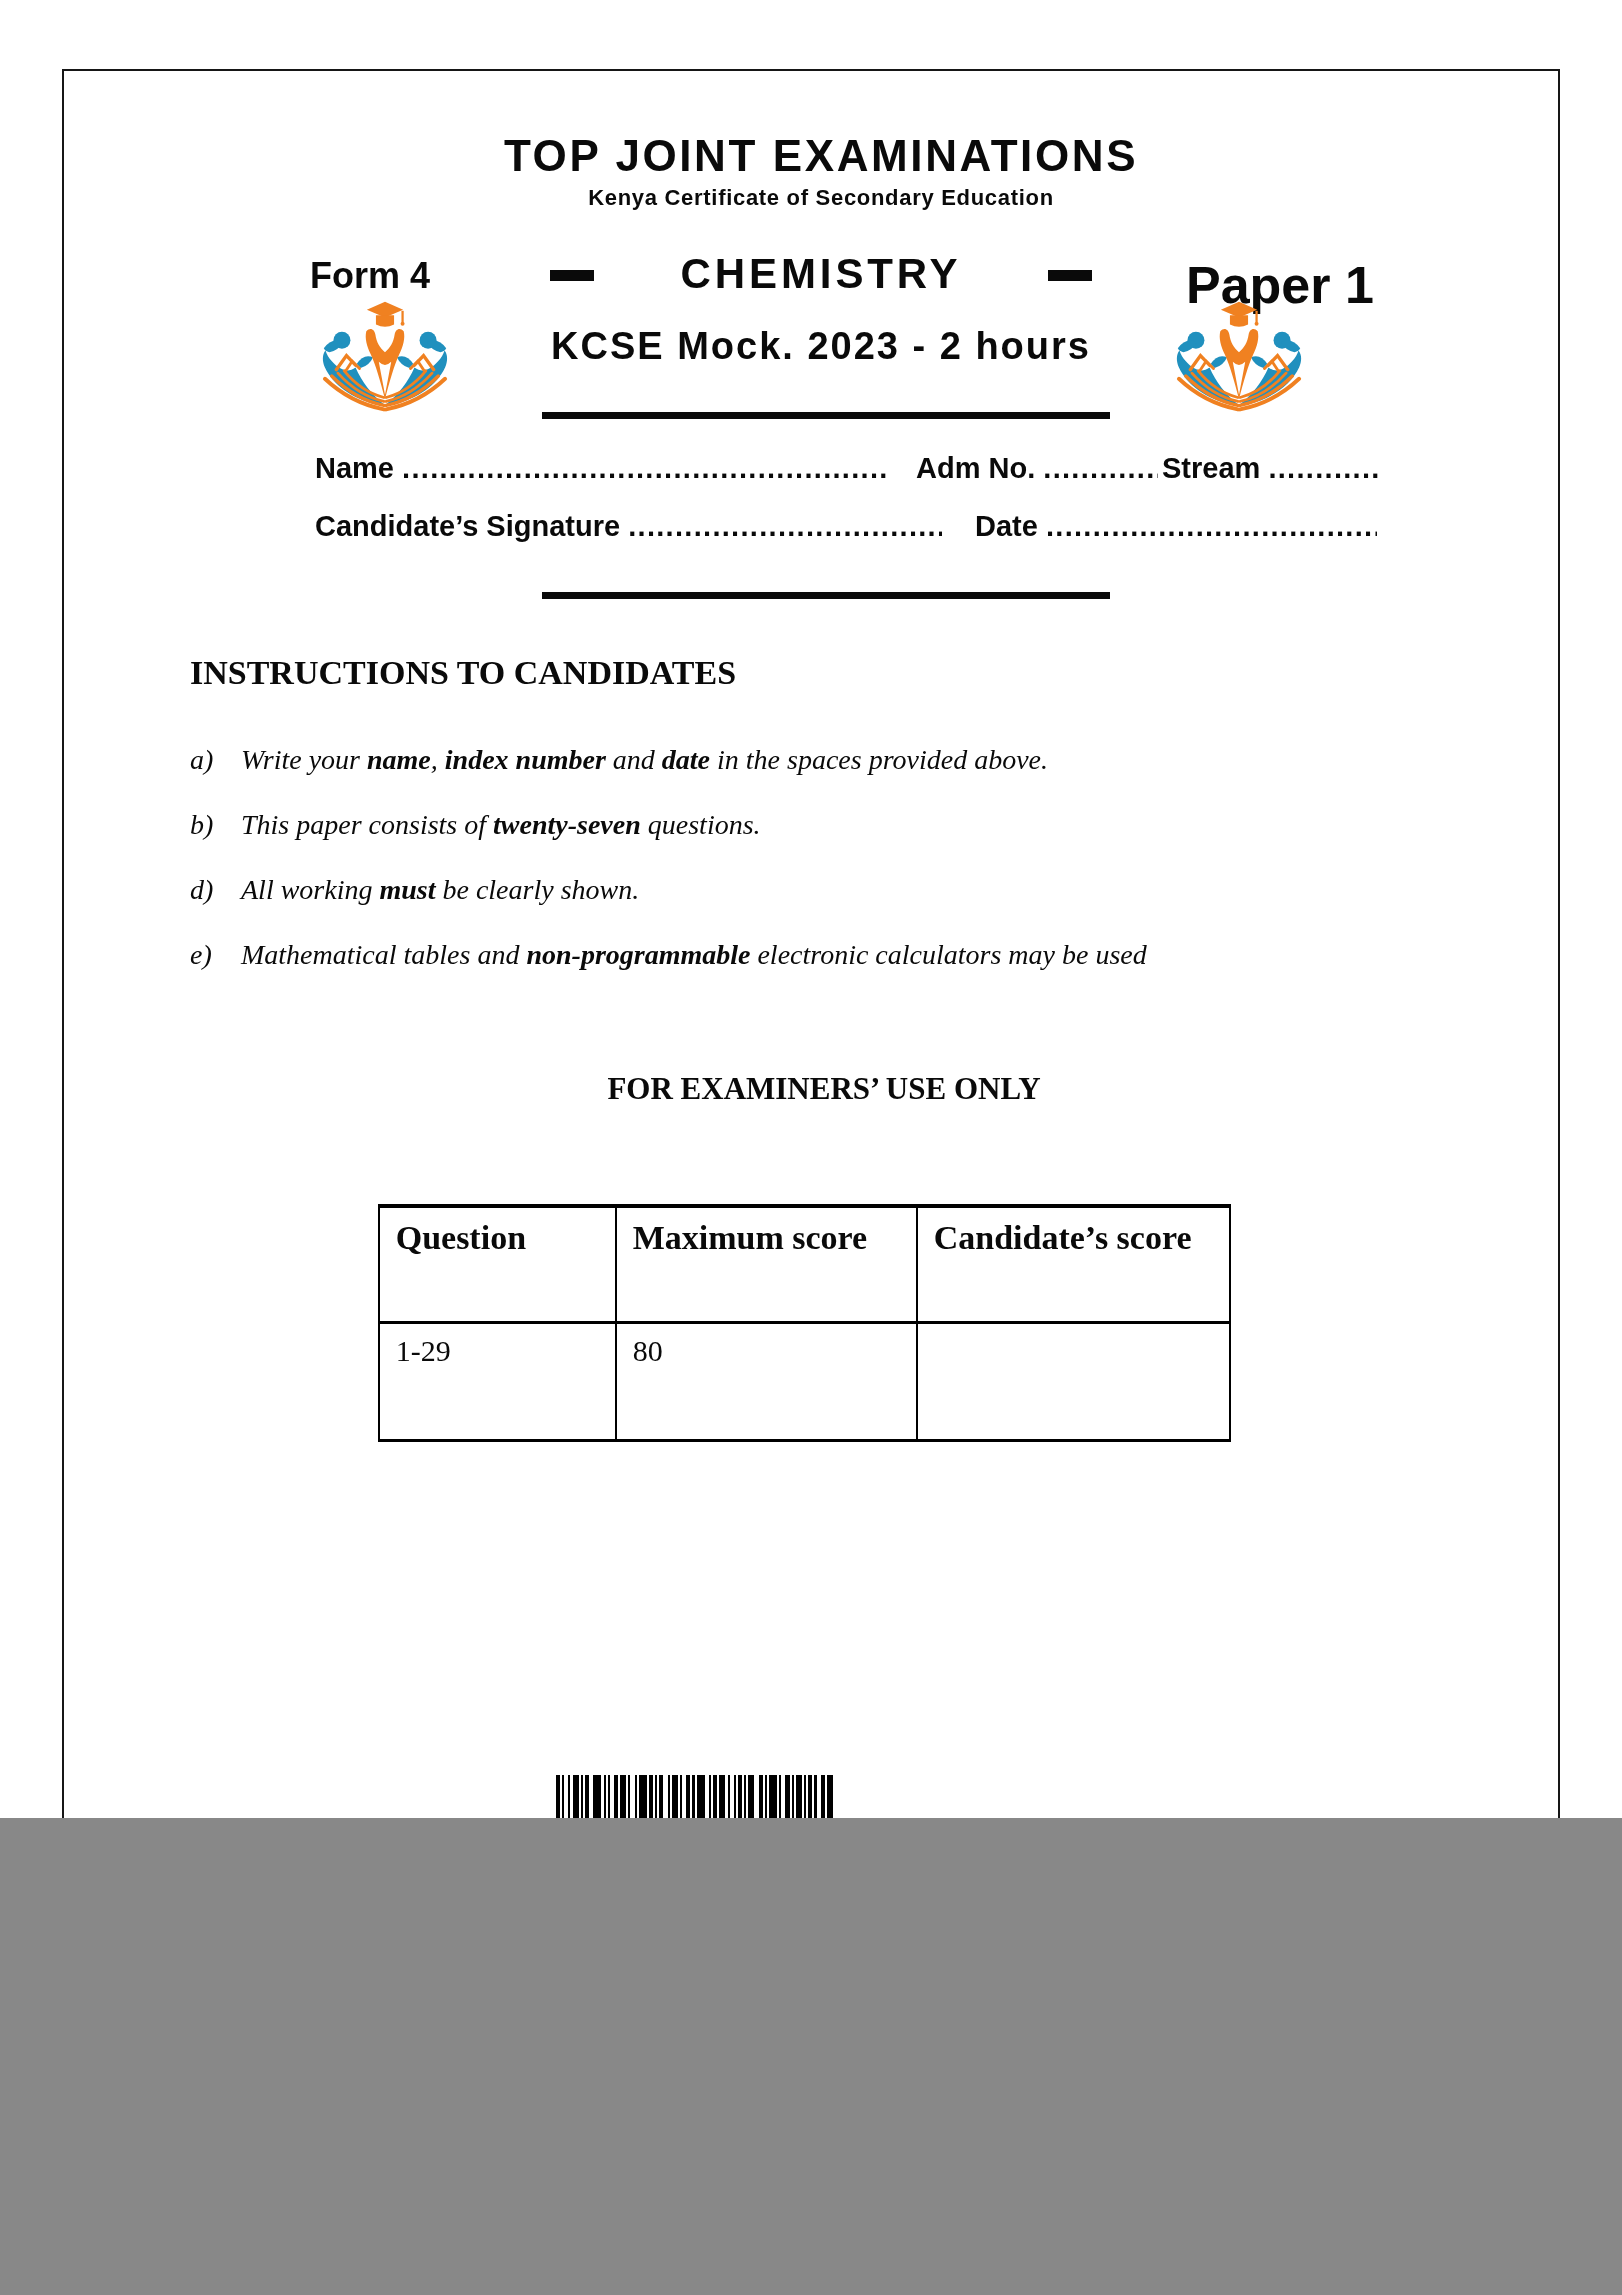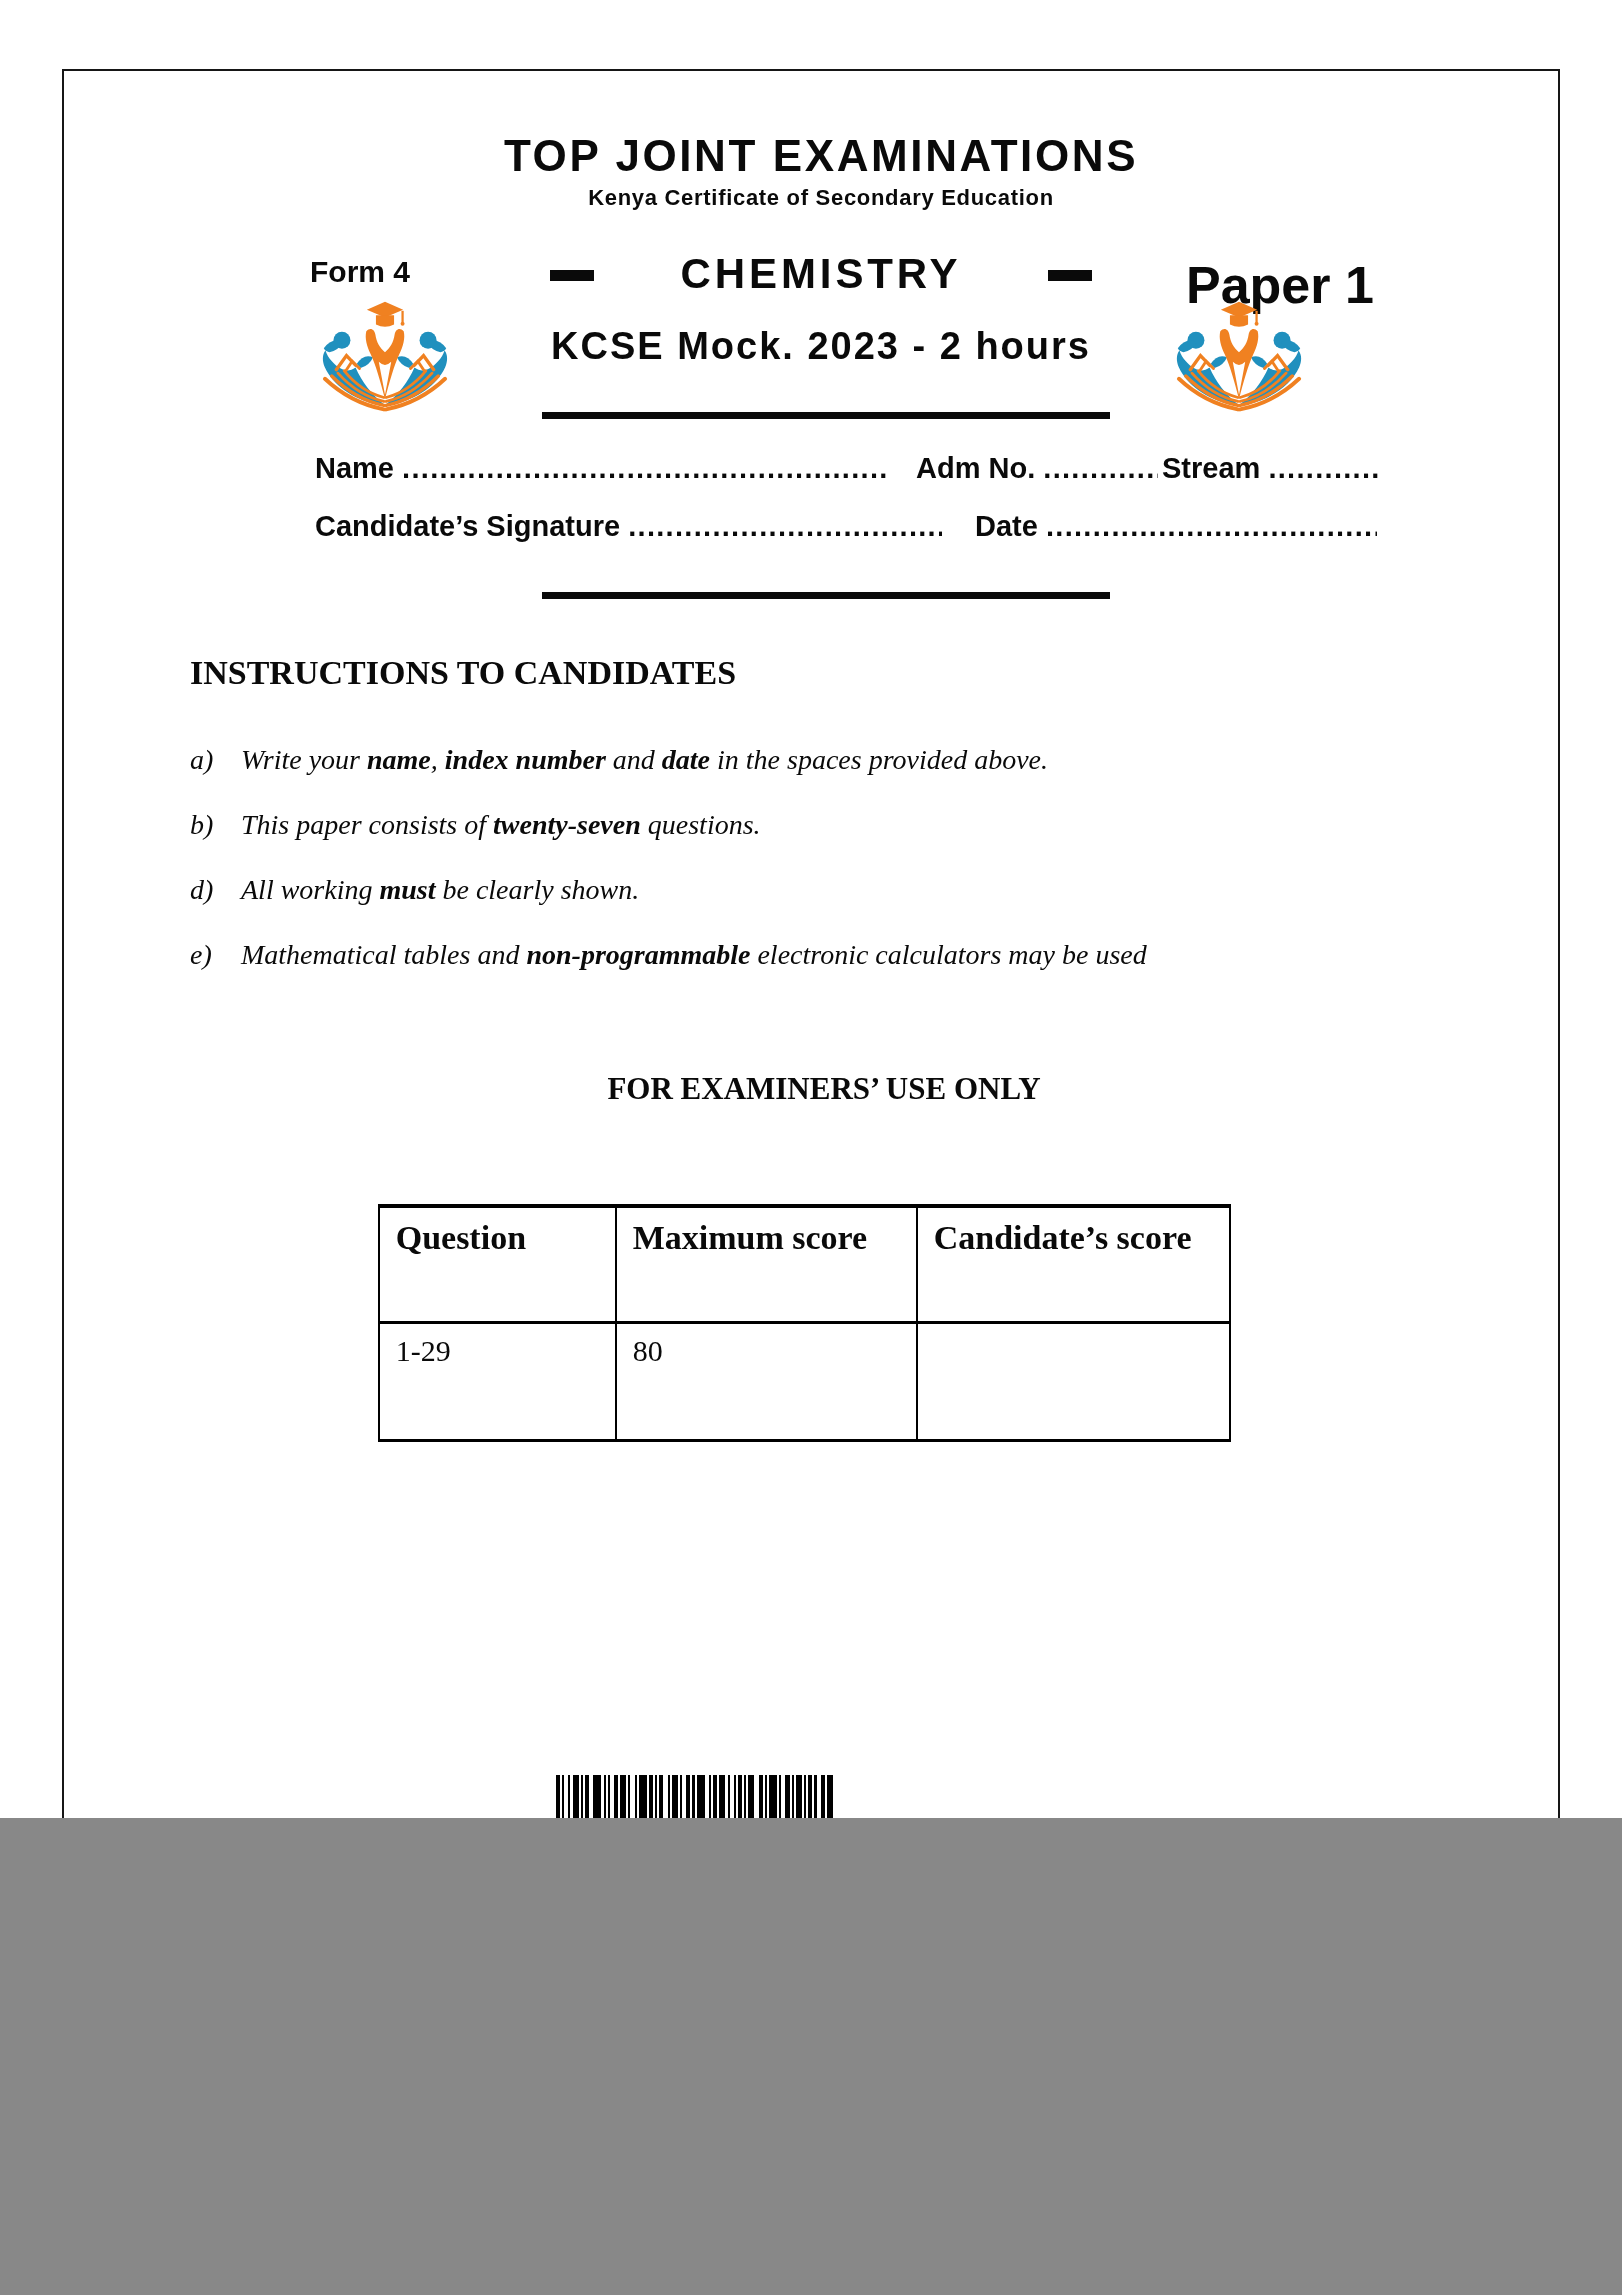--- a/index.html
+++ b/index.html
@@ -20,21 +20,21 @@
     position:absolute;left:62px;top:69px;width:1498px;height:2158px;
     border:2.6px solid #161616;
     box-sizing:border-box;
   }
   .abs{position:absolute;}
   .ctr{left:821px;transform:translateX(-50%);white-space:nowrap;}
 
   
   .org-title{top:131px;font-size:44px;font-weight:700;letter-spacing:2.6px;}
   .org-subtitle{top:185px;font-size:22px;font-weight:700;letter-spacing:0.7px;}
-  .form-label{left:310px;top:255px;font-size:30px;font-weight:700;}
+  .form-label{left:310px;top:255px;font-size:36px;font-weight:700;}
   .subject-label{top:250px;font-size:42px;font-weight:700;letter-spacing:3.9px;}
   .paper-label{left:1186px;top:255px;font-size:52px;font-weight:700;}
   .hdr-dash{top:270px;width:44px;height:10.5px;background:var(--ink);}
   .dash-1{left:550px;}
   .dash-2{left:1048px;}
   .session-label{top:325px;font-size:38px;font-weight:700;letter-spacing:2px;}
   .rule{left:542px;width:568px;height:6.5px;background:var(--ink);}
   .rule-top{top:412px;}
   .rule-bottom{top:592px;}
 

